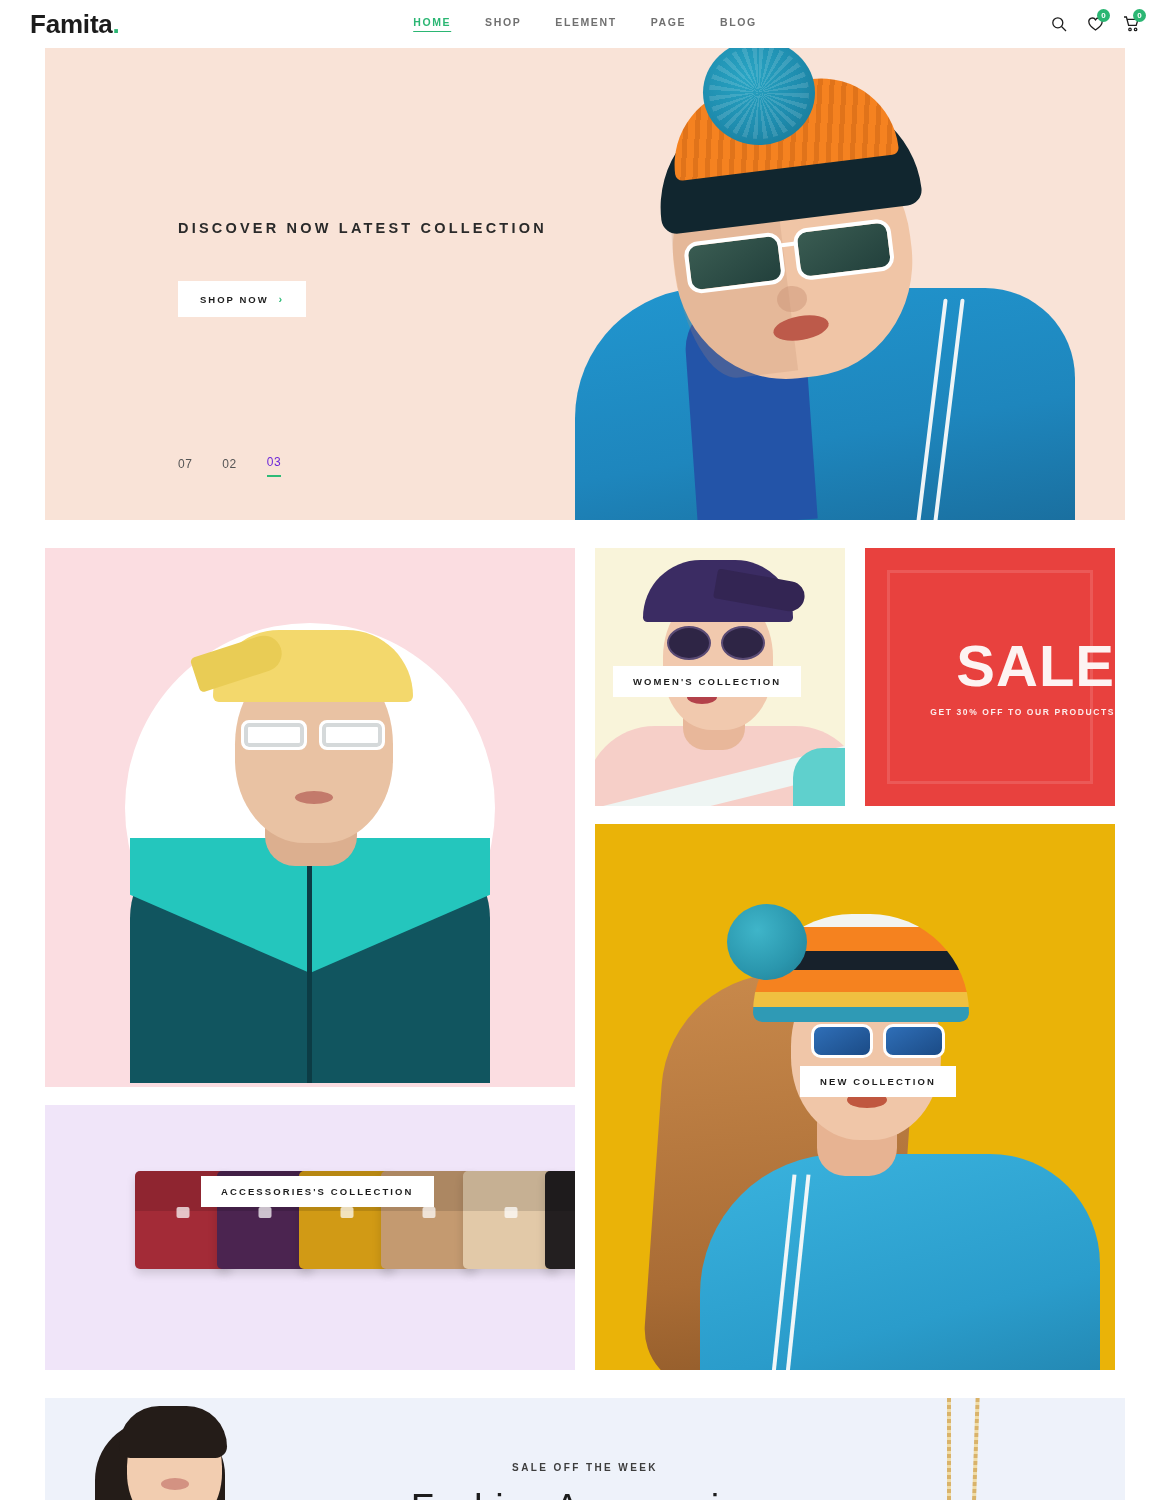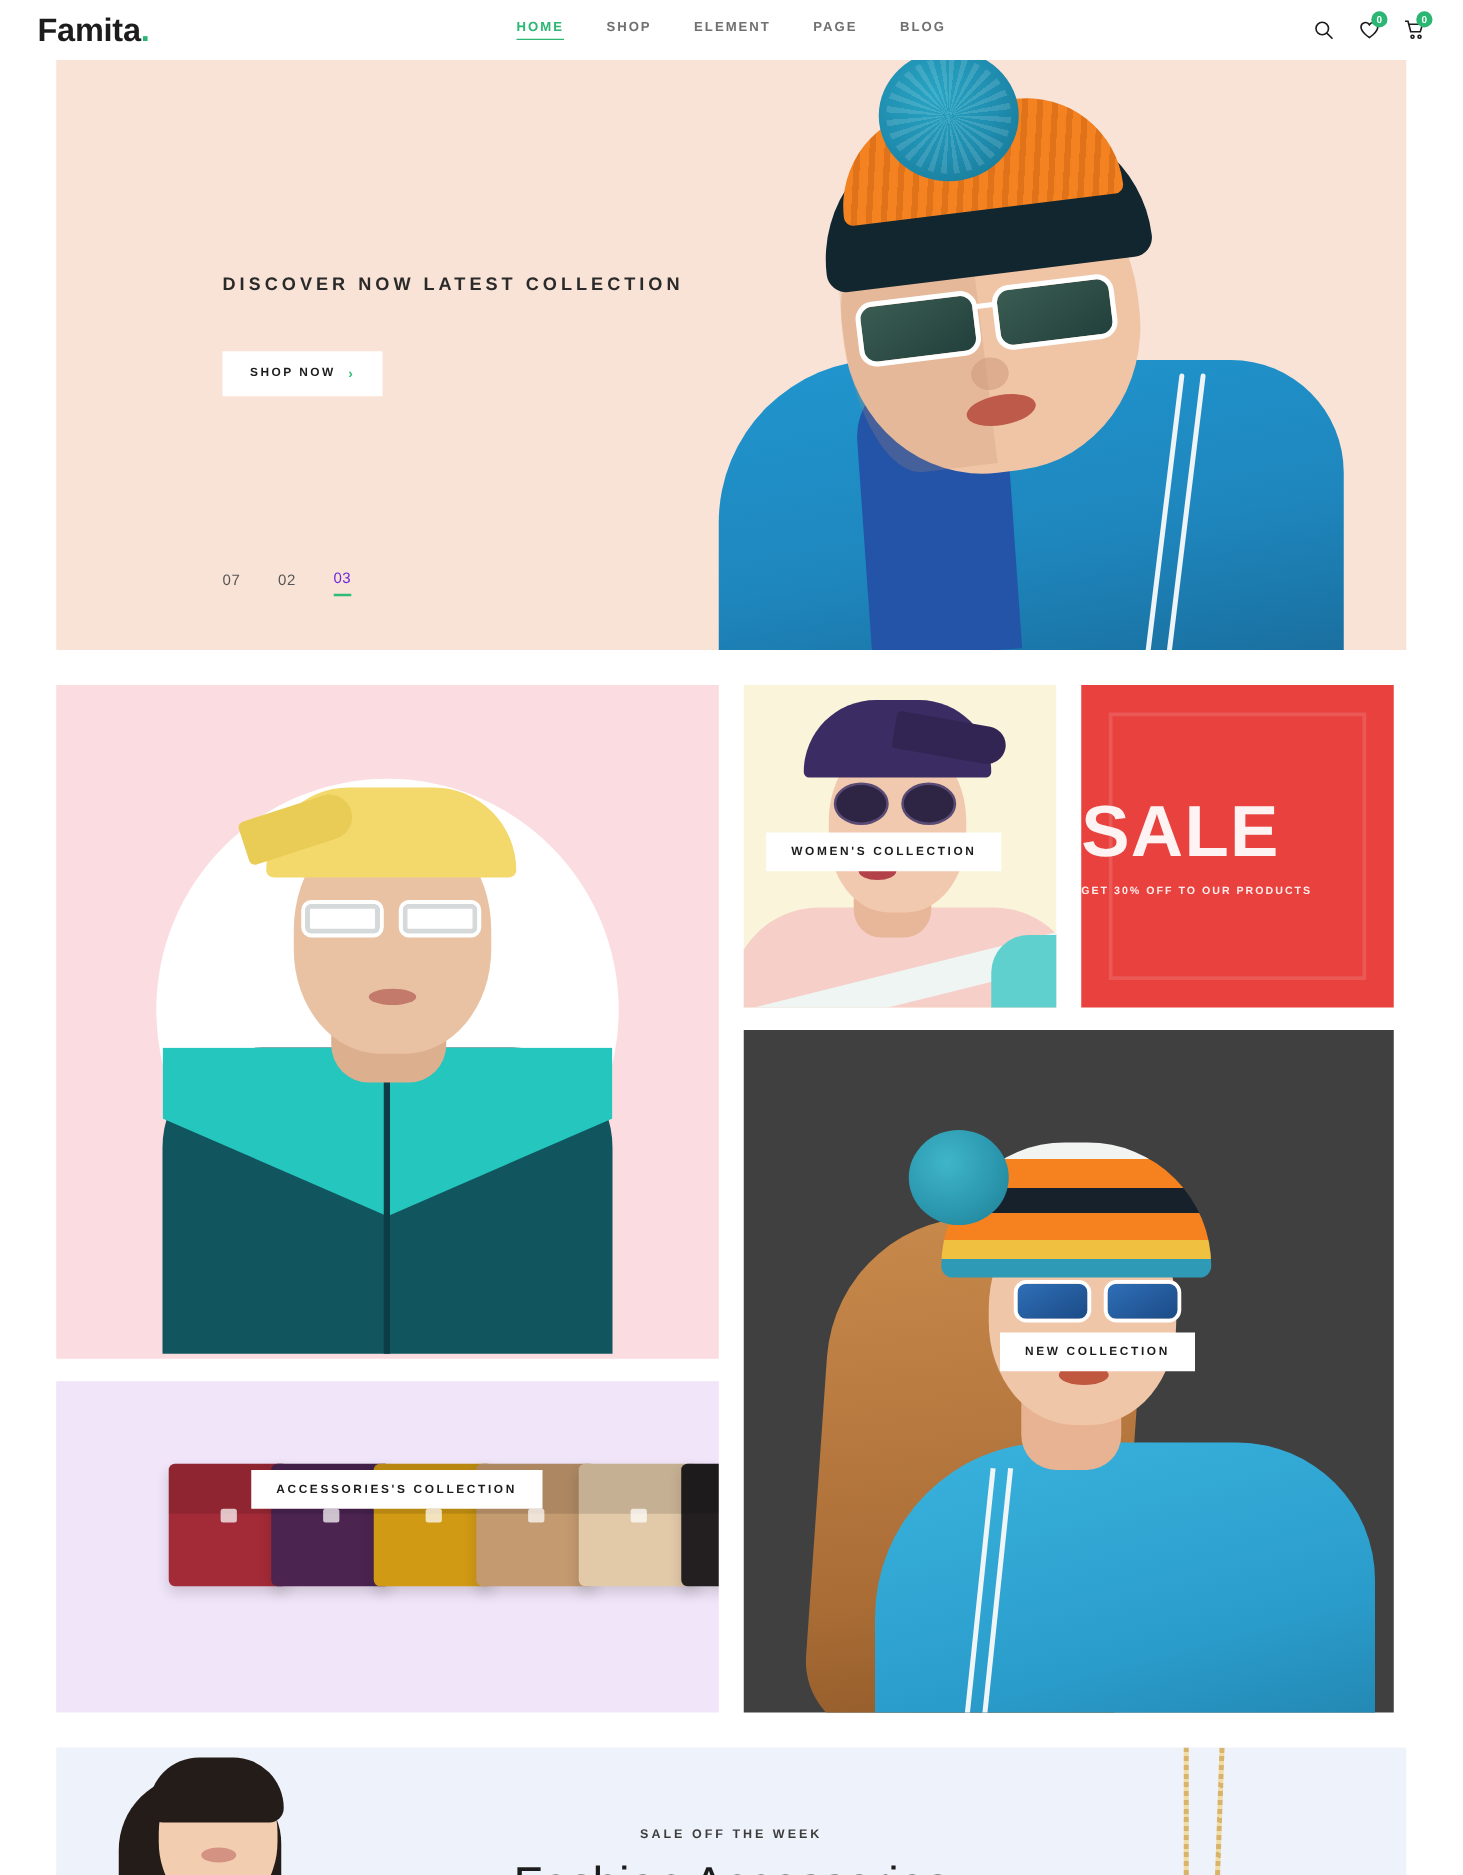--- a/index.html
+++ b/index.html
@@ -29,21 +29,21 @@
   .hero { position:relative; margin:0 45px; height:472px; background:#f9e3d7;
     overflow:hidden; }
   .hero-copy { position:absolute; left:133px; top:172px; z-index:5; }
   .hero-sub { font-size:14.5px; letter-spacing:3.2px; color:#2a2a2a;
     font-weight:700; margin-bottom:14px; }
   .hero-title { font-family:"Liberation Serif", serif; font-size:47px;
     color:#1c1c1c; font-weight:400; line-height:1.12; }
   .hero-title .accent { color:#2ebb77; }
   .hero-btn { margin-top:31px; background:#fff; border:none; padding:12px 22px;
     font-size:9.5px; letter-spacing:2px; font-weight:700; color:#1c1c1c;
-    display:inline-flex; gap:10px; cursor:pointer; }
+    display:inline-flex; align-items:center; gap:10px; cursor:pointer; }
   .hero-btn .arw { color:#2ebb77; font-size:11px; }
   .pager { position:absolute; left:133px; top:407px; display:flex;
     align-items:flex-end; gap:30px; z-index:5; }
   .pg { font-size:12px; color:#555; letter-spacing:.5px; padding-bottom:6px;
     cursor:pointer; }
   .pg.active { color:#6d28d9; border-bottom:2.5px solid #2ebb77; }
 
   
   .hero-model { position:absolute; right:0; top:0; width:610px; height:472px; }
   .hm-jacket { position:absolute; left:60px; top:240px; width:500px; height:235px;
@@ -80,21 +80,21 @@
   .hm-nose { position:absolute; left:262px; top:238px; width:30px; height:26px;
     background:rgba(200,145,115,.45); border-radius:50%; transform:rotate(-7deg); }
 
   
   .grid { margin:28px 45px 0; display:grid; grid-template-columns:530px 250px 250px;
     grid-template-rows:258px 18px 263px 18px 265px; gap:0 20px; }
   .cell { position:relative; overflow:hidden; }
   .c-men   { grid-column:1; grid-row:1 / span 3; background:#fbdde1; }
   .c-women { grid-column:2; grid-row:1; background:#f9f4da; }
   .c-sale  { grid-column:3; grid-row:1; background:#e8413e; }
-  .c-new   { grid-column:2 / span 2; grid-row:3 / span 3; background:#404040; }
+  .c-new   { grid-column:2 / span 2; grid-row:3 / span 3; background:#eab308; }
   .c-acc   { grid-column:1; grid-row:5; background:#f0e5f9; }
 
   .cat-label { position:absolute; background:#fff; padding:10px 20px;
     font-size:9.5px; letter-spacing:2.1px; font-weight:700; color:#1c1c1c;
     white-space:nowrap; z-index:9; cursor:pointer; }
 
   
   .men-circle { position:absolute; left:80px; top:75px; width:370px; height:370px;
     border-radius:50%; background:#fff; }
   .men-jacket { position:absolute; left:85px; top:290px; width:360px; height:245px;
@@ -138,21 +138,21 @@
   .w-glasses { position:absolute; left:70px; top:78px; width:108px; height:36px; }
   .w-round { position:absolute; top:0; width:44px; height:34px; border-radius:50%;
     background:#2e2545; border:2px solid #5a4b75; }
   .w-round.l { left:2px; } .w-round.r { left:56px; }
   .w-lip { position:absolute; left:92px; top:142px; width:30px; height:14px;
     background:#b3414a; border-radius:50%; }
 
   
   .sale-frame { position:absolute; inset:22px; border:3px solid rgba(255,255,255,.13); }
   .sale-inner { position:absolute; inset:0; display:flex; flex-direction:column;
-    align-items:flex-start; justify-content:center; }
+    align-items:flex-end; justify-content:center; }
   .sale-title { font-size:58px; font-weight:700; color:#fdf3f2; letter-spacing:1px;
     line-height:1; }
   .sale-sub { margin-top:12px; font-size:8.5px; letter-spacing:1.6px;
     font-weight:700; color:#fdeceb; }
 
   
   .n-jacket { position:absolute; left:105px; top:330px; width:400px; height:240px;
     background:linear-gradient(165deg,#3ab3de 0%,#2a9ccb 65%,#2284ae 100%);
     border-radius:140px 110px 0 0; }
   .n-str1 { position:absolute; left:186px; top:350px; width:4px; height:220px;

